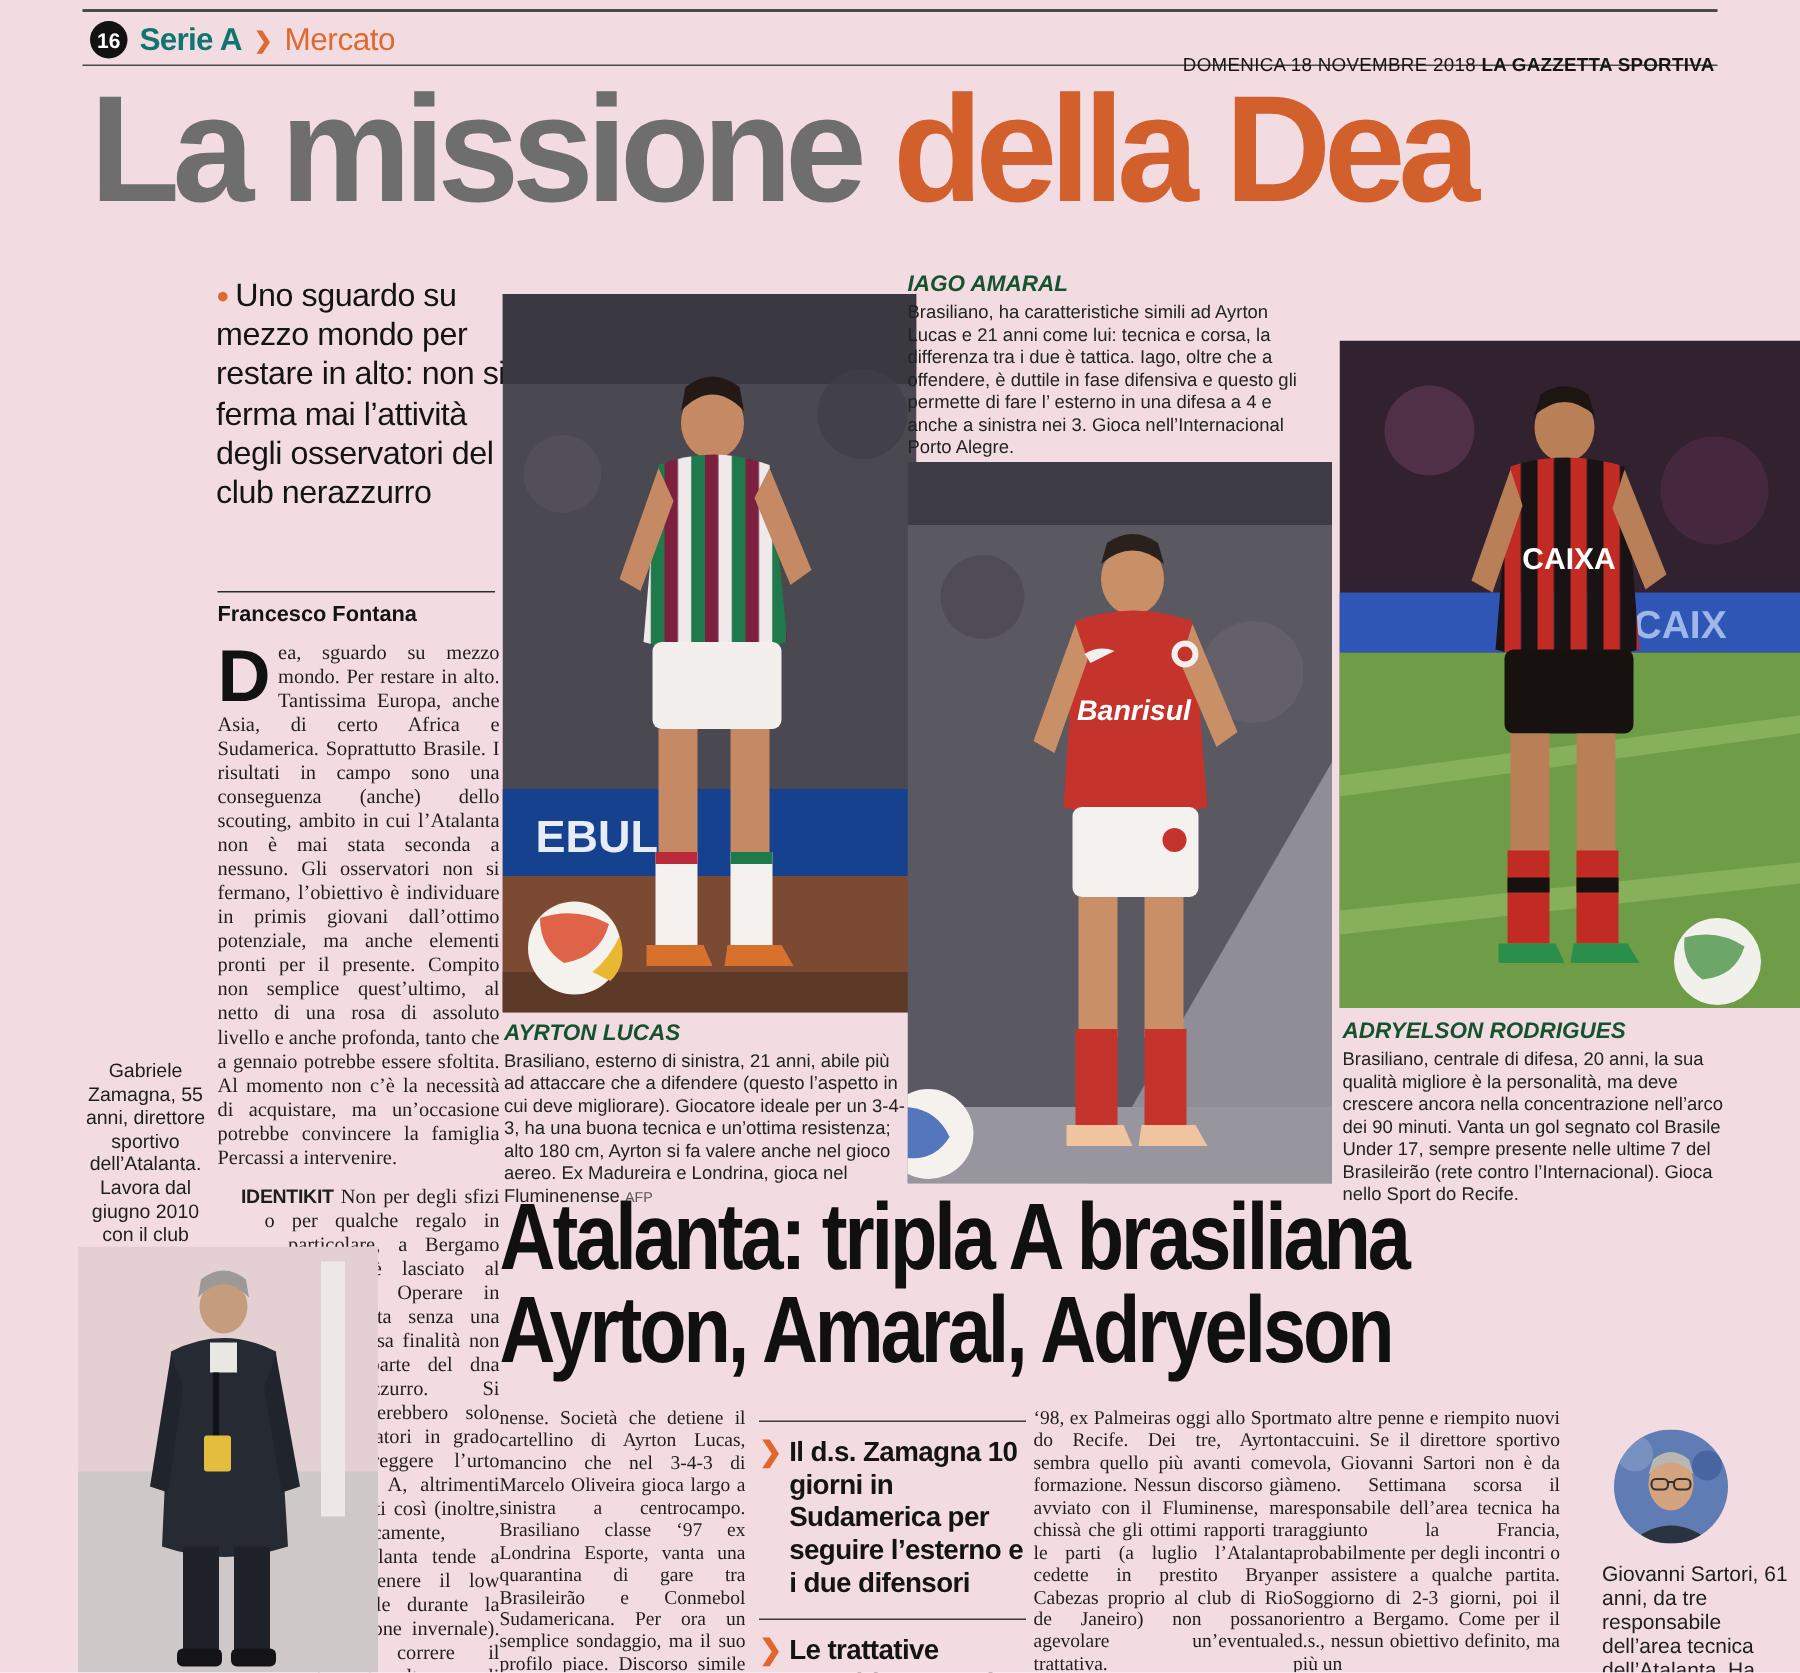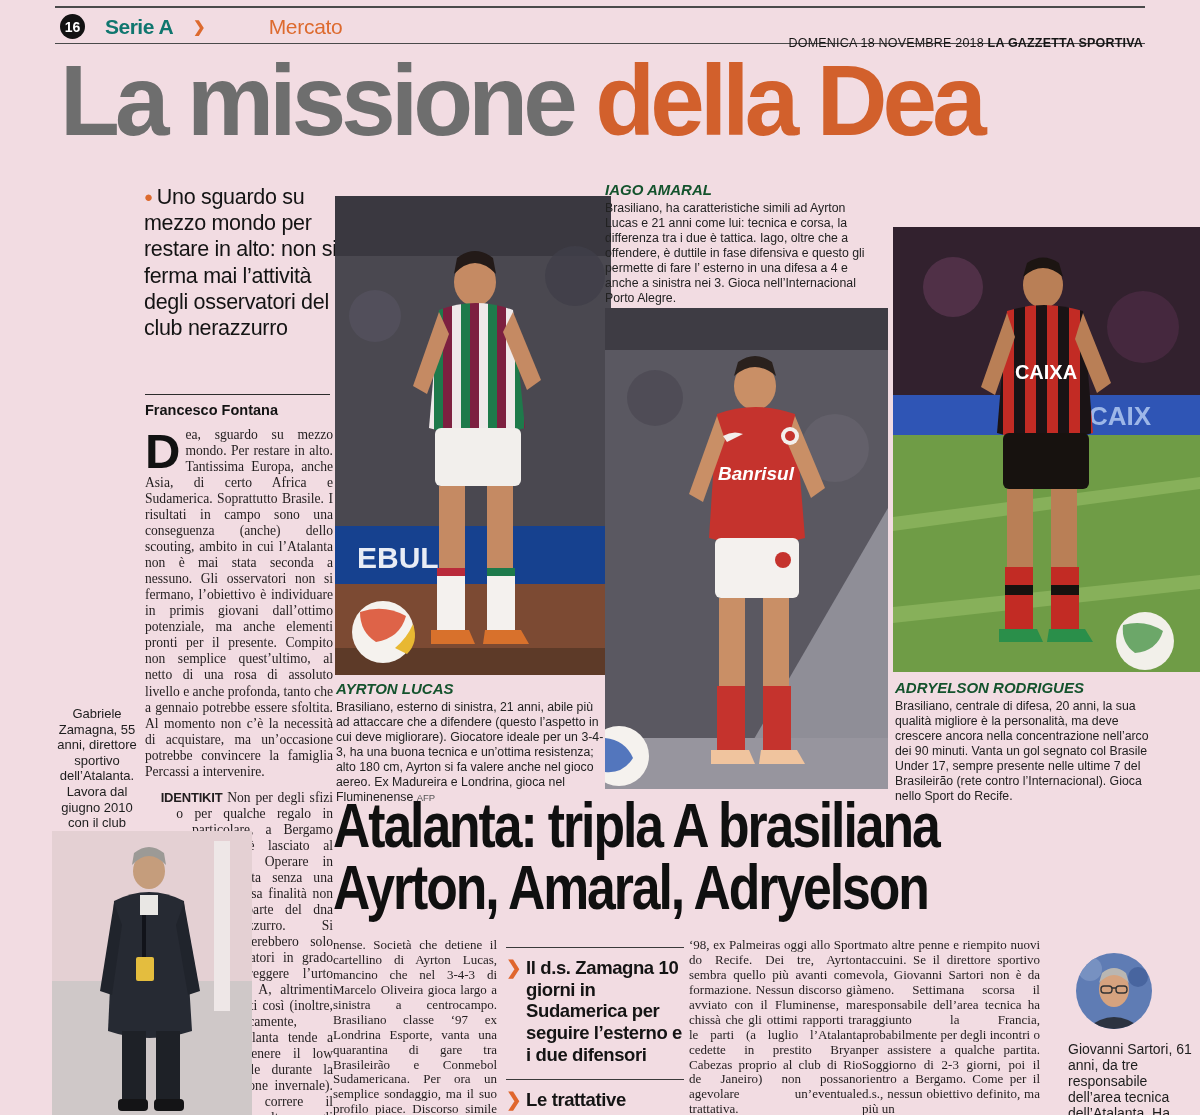--- a/index.html
+++ b/index.html
@@ -2,26 +2,26 @@
 <html><head>
 <meta charset="utf-8">
 <style>
   html,body{margin:0;padding:0;}
   .page{
     position:relative;width:1200px;height:1115px;overflow:hidden;
     background:#f2dce2;font-family:"Liberation Sans",sans-serif;color:#1b1819;
   }
   .rule{position:absolute;background:#4a4a4a;}
   
-  .hdr-left{position:absolute;left:60px;top:14px;display:flex;align-items:center;gap:20px;}
+  .hdr-left{position:absolute;left:60px;top:14px;display:flex;align-items:center;gap:8px;}
   .pagenum{width:25px;height:25px;border-radius:50%;background:#121212;color:#fff;
     font-weight:bold;font-size:14px;display:flex;align-items:center;justify-content:center;}
   .section{color:#0f766e;font-weight:bold;font-size:21px;letter-spacing:-0.5px;}
   .hdr-chev{color:#dd6a2e;font-size:15px;font-weight:bold;}
-  .subsection{color:#dd6a2e;font-size:21px;letter-spacing:-0.3px;margin-left:43px;}
+  .subsection{color:#dd6a2e;font-size:21px;letter-spacing:-0.3px;}
   .hdr-right{position:absolute;right:57px;top:21px;font-size:12.5px;color:#161616;letter-spacing:0.2px;margin-top:15px;}
   .hdr-right b{font-weight:bold;}
   
   .headline{position:absolute;left:60px;top:50px;font-weight:bold;font-size:101px;
     letter-spacing:-5px;white-space:nowrap;transform:scaleX(0.97);transform-origin:left top;line-height:1;}
   .hl-gray{color:#6e6e6e;}
   .hl-orange{color:#d2602c;}
   
   .intro{position:absolute;left:144px;top:184px;width:200px;font-size:21.5px;line-height:1.22;
     color:#141414;letter-spacing:-0.3px;}

